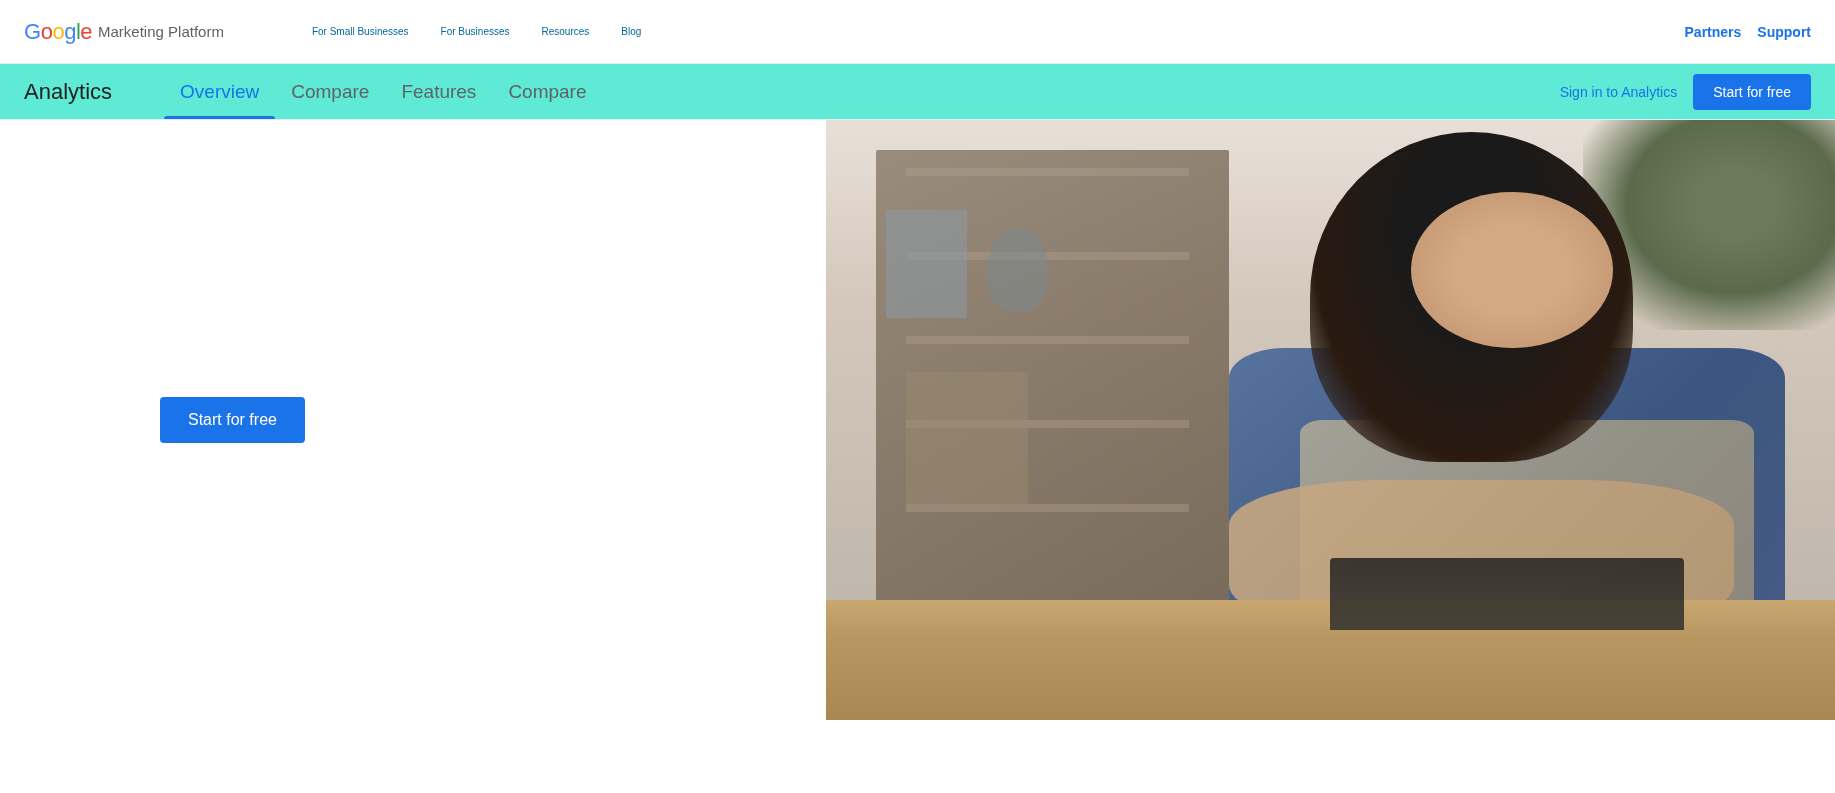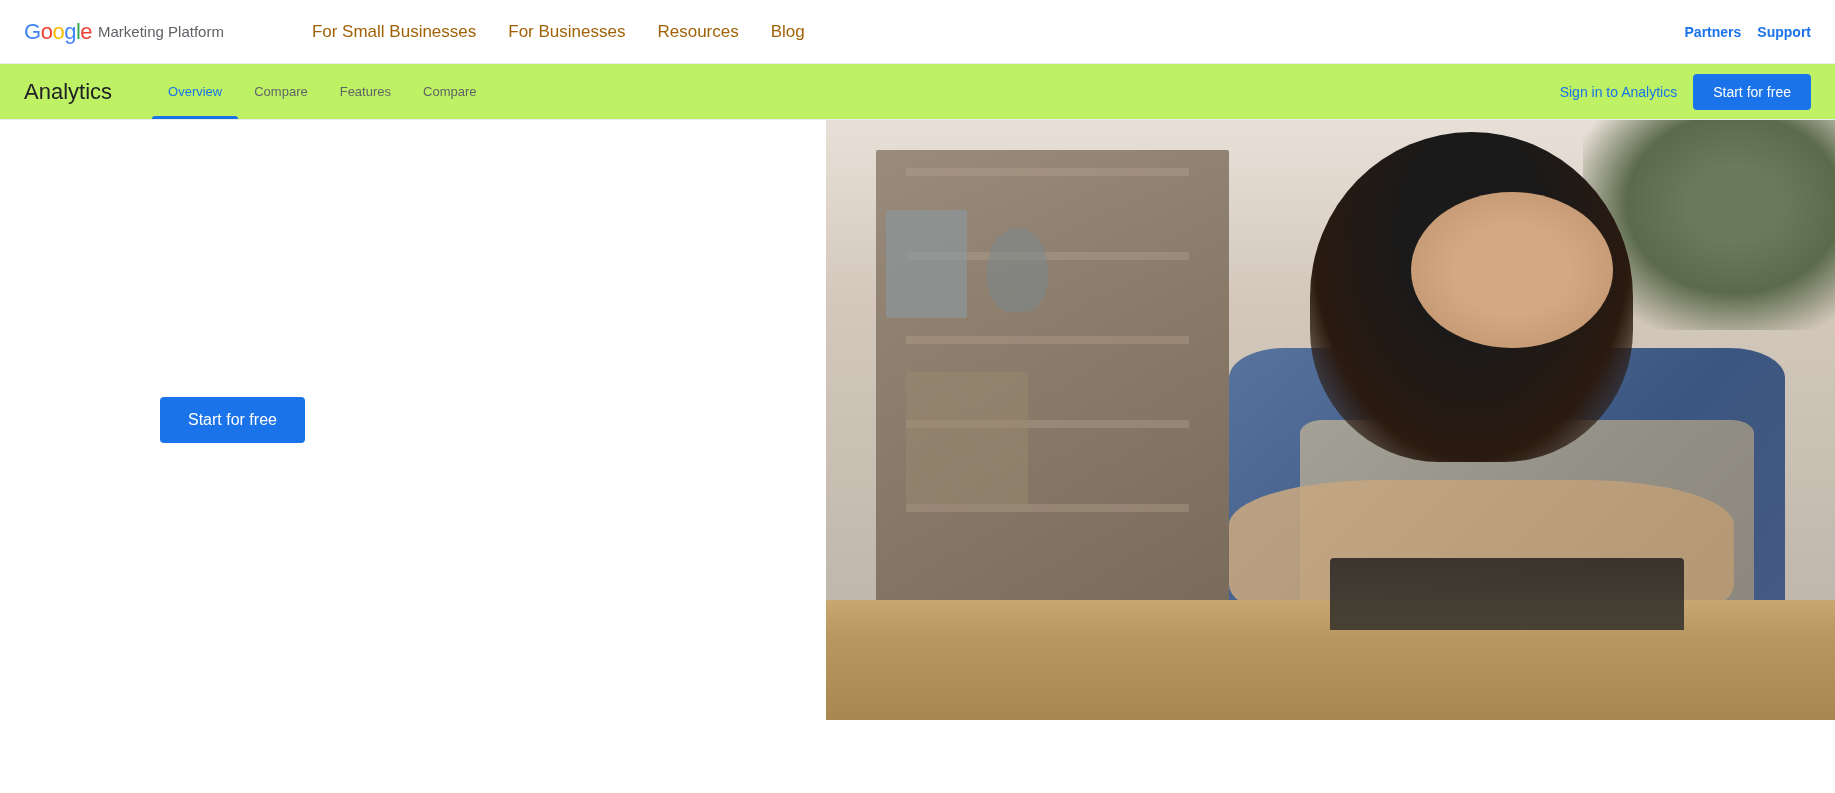--- a/index.html
+++ b/index.html
@@ -40,22 +40,22 @@
       font-weight: 400;
     }
     .top-nav-links {
       display: flex;
       align-items: center;
       gap: 8px;
       flex: 1;
     }
     .top-nav-links a {
       text-decoration: none;
-      color: #a16207;
-      font-size: 17px;
+      color: #0369a1;
+      font-size: 10px;
       padding: 8px 12px;
       border-radius: 4px;
       cursor: pointer;
     }
     .top-nav-links a.active { font-weight: 500; }
     .top-nav-right {
       display: flex;
       align-items: center;
       gap: 16px;
     }
@@ -67,41 +67,42 @@
       font-weight: bold;
     }
 
     
     .secondary-nav {
       display: flex;
       align-items: center;
       padding: 0 24px;
       height: 56px;
       border-bottom: 1px solid #e8eaed;
-      background: #bef264;
+      background: #5eead4;
       position: relative;
       z-index: 9;
+      gap: 12px;
     }
     .analytics-title {
       font-size: 22px;
       font-weight: 400;
       color: #202124;
       margin-right: 40px;
     }
     .secondary-nav-links {
       display: flex;
       align-items: center;
       gap: 0;
       flex: 1;
       height: 100%;
     }
     .secondary-nav-links a {
       text-decoration: none;
       color: #5f6368;
-      font-size: 13px;
+      font-size: 19px;
       padding: 0 16px;
       height: 100%;
       display: flex;
       align-items: center;
       cursor: pointer;
       position: relative;
     }
     .secondary-nav-links a.active {
       color: #1a73e8;
       font-weight: 500;

